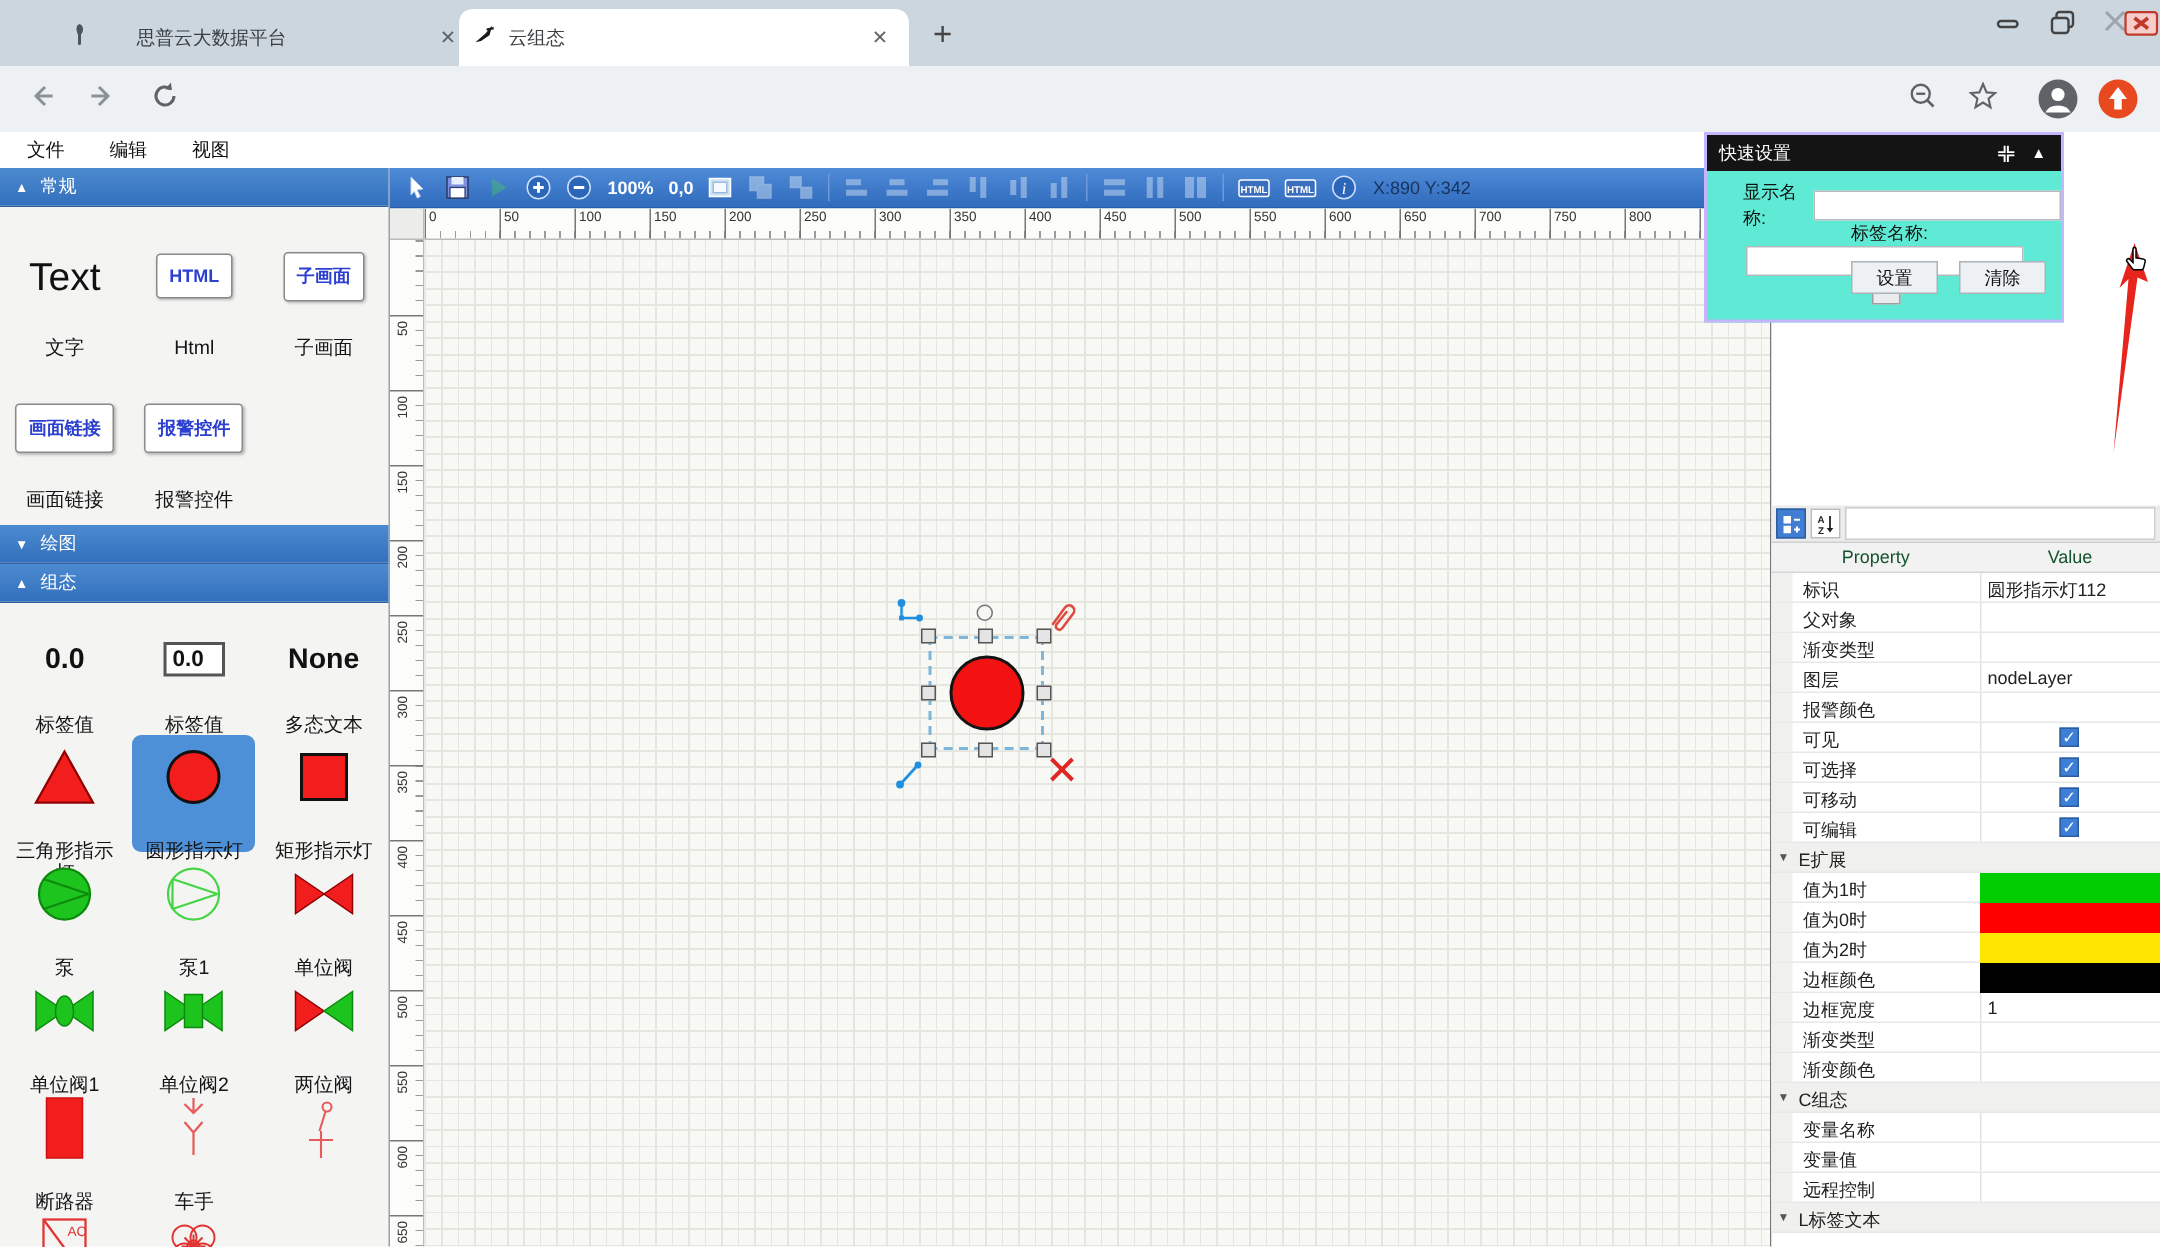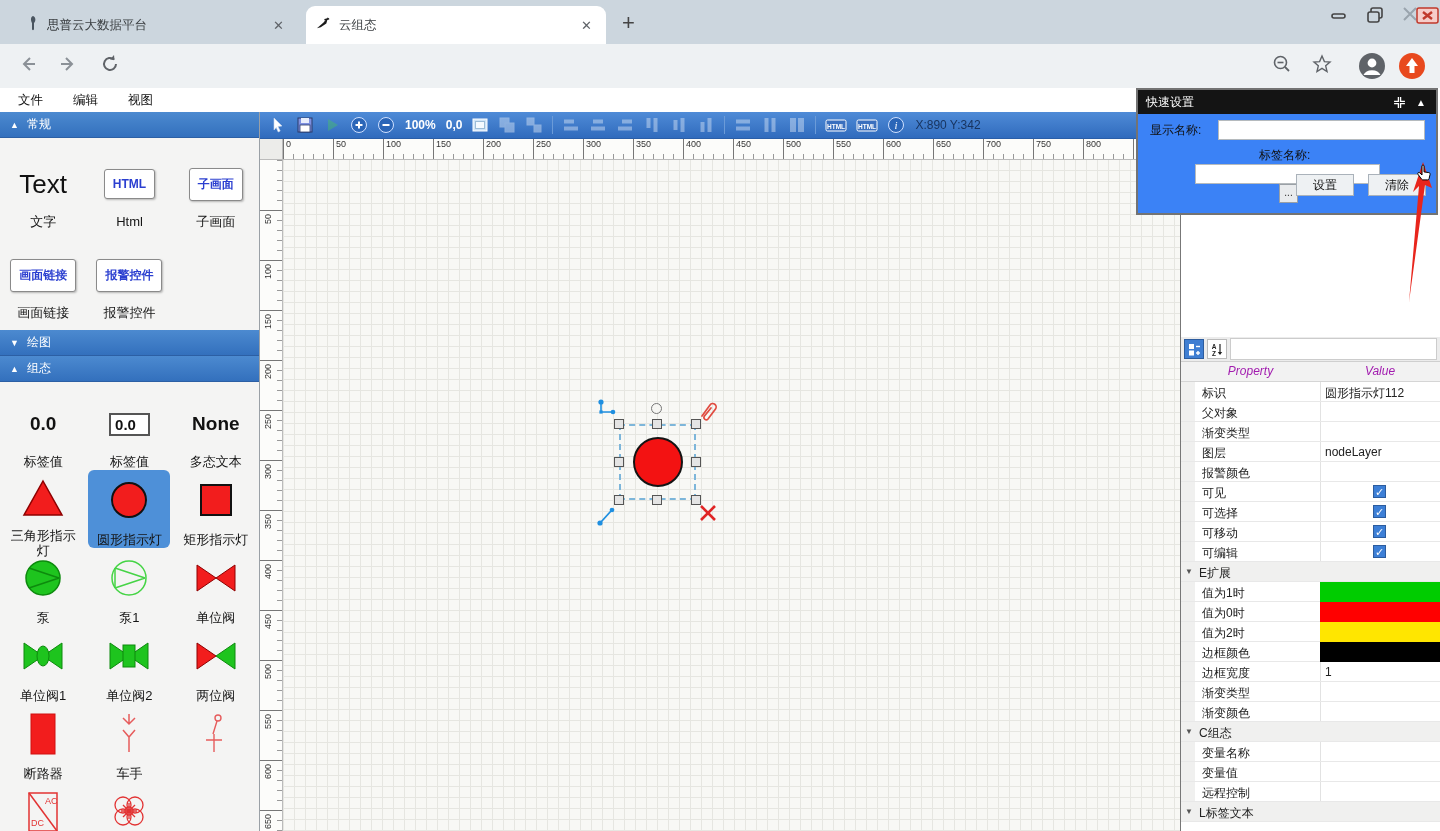--- a/index.html
+++ b/index.html
@@ -29,21 +29,21 @@
   
   #palette{left:0;top:112px;width:260px;height:719px;background:#f4f4f3;border-right:1px solid #9aa0a6;box-sizing:border-box;}
   .pal-hdr{height:25px;background:linear-gradient(#4c8ad0,#3370bd);color:#fff;font-size:12px;
     display:flex;align-items:center;border-bottom:1px solid #2c5fa4;}
   .pal-hdr .tri{font-size:9px;margin:0 8px 0 10px;}
   .pal-grid{display:grid;grid-template-columns:1fr 1fr 1fr;justify-items:center;}
   .pal-cell{width:82px;display:flex;flex-direction:column;align-items:center;justify-content:flex-start;
     border-radius:6px;padding-top:6px;box-sizing:border-box;}
   .pal-cell.selected{background:#4e90d8;}
   .pal-iconbox{height:52px;display:flex;align-items:center;justify-content:center;}
-  .pal-label{font-size:13px;color:#151515;text-align:center;max-width:68px;line-height:15px;margin-top:4px;}
+  .pal-label{font-size:13px;color:#151515;text-align:center;max-width:68px;line-height:15px;margin-top:14px;}
   .pal-bigtext{font-size:26px;color:#111;}
   .pal-bold{font-size:19px;font-weight:bold;color:#111;}
   .pal-boxed{font-size:15px;font-weight:bold;color:#111;border:2px solid #555;padding:1px 12px 1px 4px;background:#fff;}
   .pal-btn{background:#fff;border:1px solid #8a8a8a;border-radius:3px;color:#2b3fd0;font-weight:bold;
     font-size:12px;padding:7px 8px;box-shadow:1px 1px 2px rgba(0,0,0,.25);}
   
   #ctoolbar{left:260px;top:112px;width:1180px;height:27px;background:linear-gradient(#4f8bd7,#306bbd);
     border-bottom:1px solid #2a5ea8;display:flex;align-items:center;box-sizing:border-box;}
   .tb-item{margin-left:9px;display:flex;align-items:center;}
   .tb-item.dis{opacity:.40;}
@@ -71,52 +71,52 @@
   .handle{position:absolute;width:10px;height:10px;background:#e4e4e4;border:1px solid #555;box-sizing:border-box;}
   #rothandle{left:651px;top:403px;width:11px;height:11px;border:1px solid #777;border-radius:50%;background:#f6f6f3;box-sizing:border-box;}
   #shape-circle{left:633px;top:437px;width:50px;height:50px;border-radius:50%;background:#f31212;border:2px solid #141414;box-sizing:border-box;}
   
   #propwrap{left:1181px;top:112px;width:259px;height:719px;background:#fff;}
   #proptb{position:absolute;left:0;top:225px;width:259px;height:25px;background:#ececec;border-bottom:1px solid #cfcfcf;display:flex;align-items:center;box-sizing:border-box;}
   .ptb-btn{width:20px;height:20px;margin-left:3px;display:flex;align-items:center;justify-content:center;box-sizing:border-box;}
   .ptb-btn.sel{background:#3f7ed2;border:1px solid #2c5c9e;}
   .ptb-btn.plain{background:#fff;border:1px solid #bbb;}
   #ptb-rest{flex:1;height:20px;background:#fff;border:1px solid #ccc;margin:0 3px;}
-  #prophdr{position:absolute;left:0;top:250px;width:259px;height:20px;background:#f2f2f2;border-bottom:1px solid #d5d5d5;box-sizing:border-box;font-size:12px;color:#a21caf;font-style:italic;}
+  #prophdr{position:absolute;left:0;top:250px;width:259px;height:20px;background:#f2f2f2;border-bottom:1px solid #d5d5d5;box-sizing:border-box;font-size:12px;color:#14532d;}
   #prophdr .c1{position:absolute;left:0;top:2px;width:139px;text-align:center;}
   #prophdr .c2{position:absolute;left:139px;top:2px;width:120px;text-align:center;}
   #proprows{position:absolute;left:0;top:270px;width:259px;}
   .prow{position:relative;height:20px;border-bottom:1px solid #e8e8e8;box-sizing:border-box;background:#fff;}
   .prow .gutter{position:absolute;left:0;top:0;width:14px;height:100%;background:#f0f0ef;}
   .prow .plabel{position:absolute;left:21px;top:3px;font-size:12px;color:#222;}
   .prow .vdiv{position:absolute;left:139px;top:0;width:1px;height:100%;background:#e2e2e2;}
   .prow .pvalue{position:absolute;left:144px;top:3px;font-size:12px;color:#222;width:112px;white-space:nowrap;overflow:hidden;}
   .prow.group{background:#f0f0ef;}
   .prow.group .plabel{left:18px;color:#222;}
   .prow.group .gtri{position:absolute;left:4px;top:5px;font-size:8px;color:#555;}
   .pswatch{position:absolute;left:139px;top:0;width:120px;height:20px;}
   .pcheck{position:absolute;left:192px;top:3px;width:13px;height:13px;background:#3d7fd6;border:1px solid #2c5c9e;
     color:#fff;font-size:11px;line-height:13px;text-align:center;box-sizing:border-box;}
   
-  #qs{left:1136px;top:88px;width:302px;height:127px;background:#3b82f6;border:2px solid #737373;box-sizing:border-box;z-index:30;}
+  #qs{left:1136px;top:88px;width:240px;height:127px;background:#5eead4;border:2px solid #c4b5fd;box-sizing:border-box;z-index:30;}
   #qs-hdr{position:absolute;left:0;top:0;width:100%;height:24px;background:#141414;display:flex;align-items:center;box-sizing:border-box;}
   #qs-hdr .t{color:#fff;font-size:12px;margin-left:8px;flex:1;}
   #qs-hdr .ic{margin-right:10px;display:flex;align-items:center;}
   .qs-row{position:absolute;left:0;display:flex;align-items:center;width:100%;}
-  .qs-label{font-size:12px;color:#111;margin-left:12px;width:68px;}
+  .qs-label{font-size:12px;color:#111;margin-left:24px;width:68px;}
   .qs-input{height:20px;border:1px solid #b5babd;background:#fff;font-size:12px;padding:0 4px;box-sizing:border-box;}
   .qs-browse{width:19px;height:19px;background:#e9ebed;border:1px solid #9aa0a6;font-size:10px;line-height:16px;text-align:center;color:#333;box-sizing:border-box;margin-left:3px;}
   .qs-btn{height:22px;background:#eef1f3;border:1px solid #aab2ba;font-size:12px;color:#111;padding:0 16px;}
   #annot{left:1385px;top:150px;width:60px;height:165px;z-index:40;pointer-events:none;}
 </style>
 </head>
 <body>
 
 <div class="abs" id="titlebar">
-  <div class="abs tab inactive" style="left:16px;width:282px;">
+  <div class="abs tab inactive" style="left:36px;width:282px;gap:24px;">
     <span>
       <svg width="13" height="15" viewBox="0 0 13 15">
           <path d="M7,0 C4,1 5,5 6,7 L6,13 C6,14.5 8,14.5 8,13 L8,7 C10,5 10,1 7,0 Z" fill="#4a5560"></path>
         </svg>
     </span>
     <span class="title">思普云大数据平台</span>
     <span class="close">✕</span>
   </div>
   <div class="abs tab active" style="left:306px;width:300px;">
     <span>

